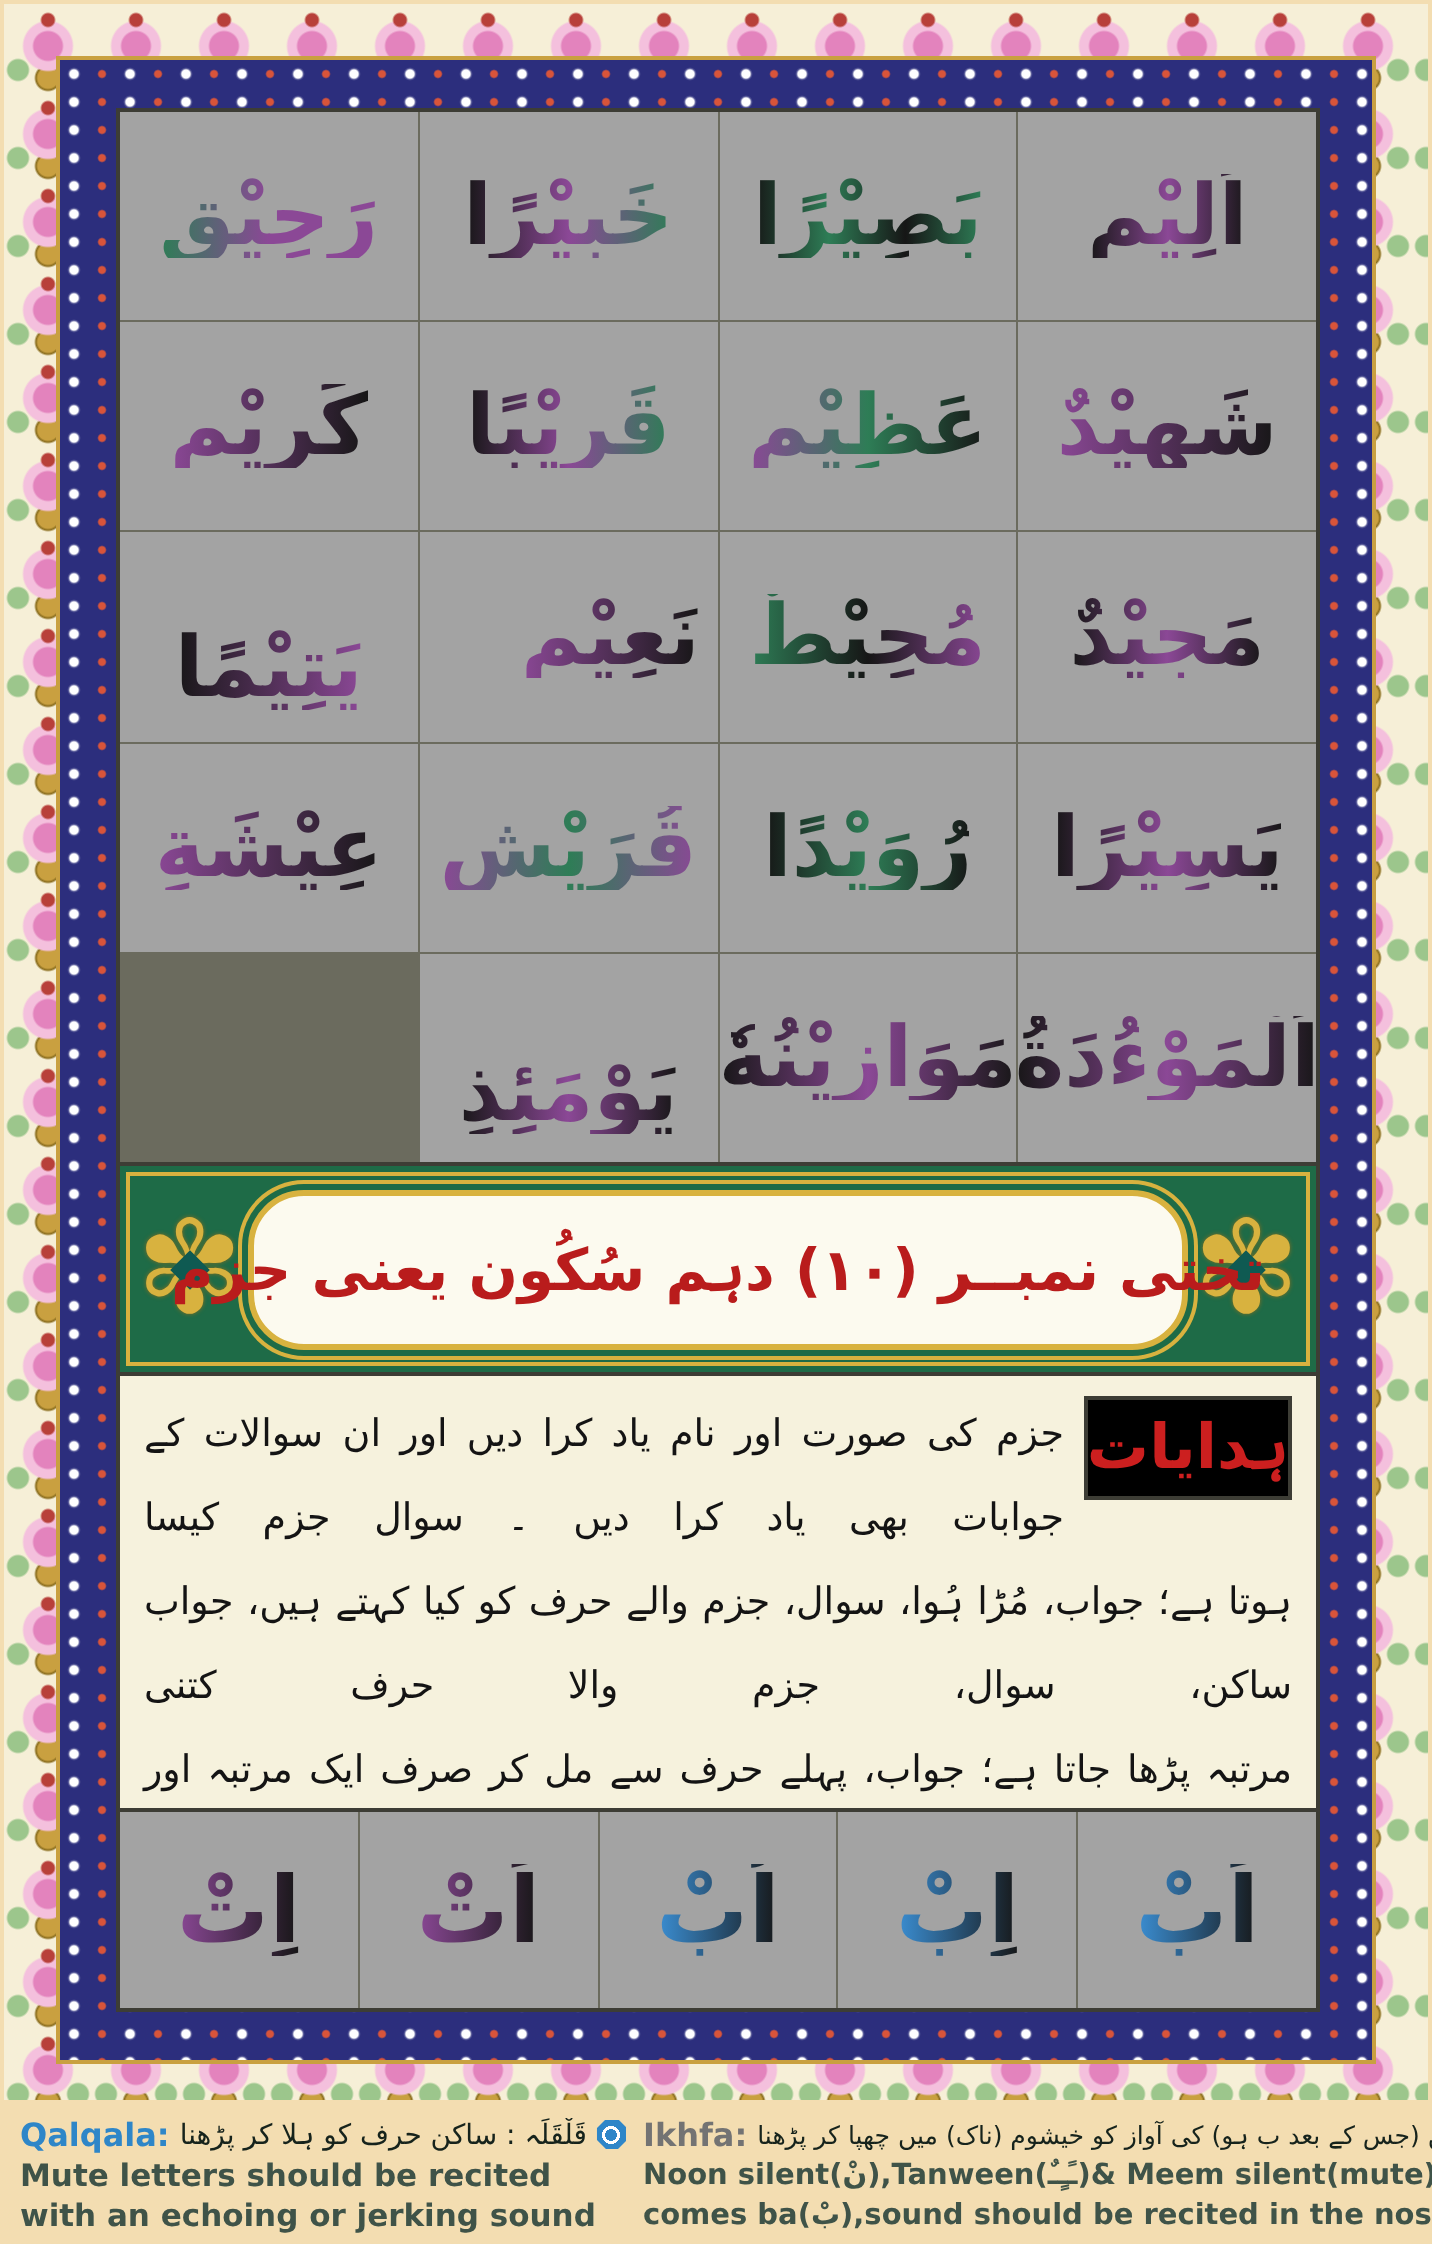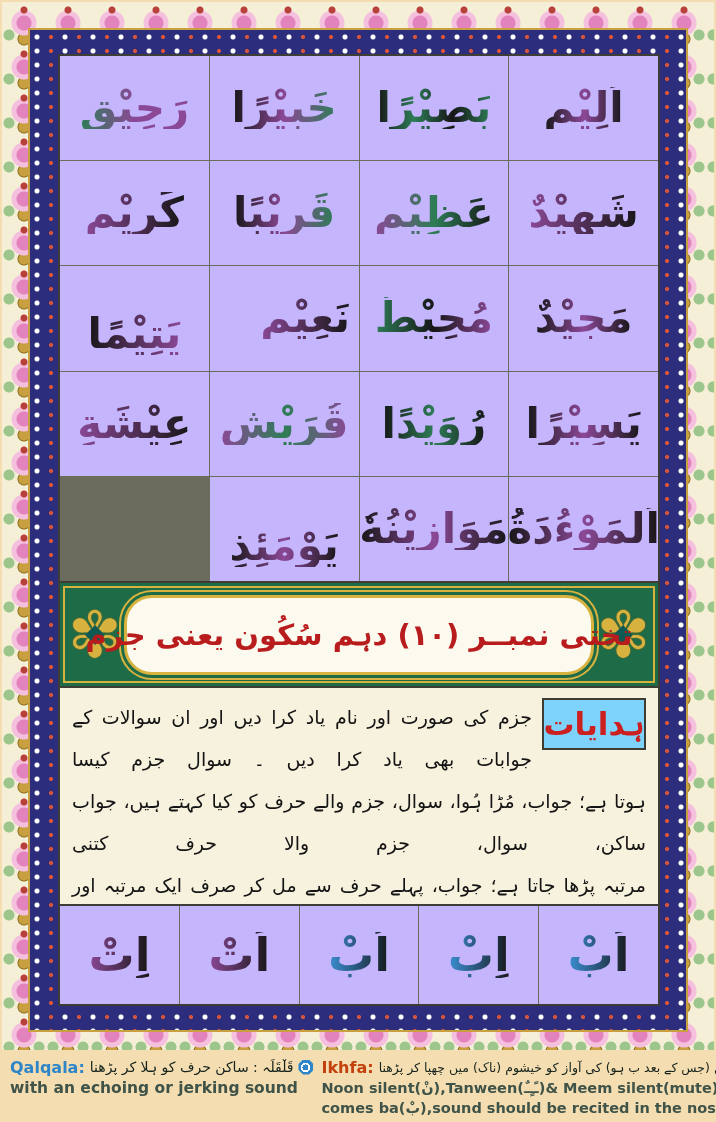--- a/index.html
+++ b/index.html
@@ -46,21 +46,21 @@
     grid-template-columns:repeat(4,1fr); grid-auto-rows:1fr;
     direction:rtl; gap:1px; background:#6b6b5e;
   }
   .grid-bottom {
     flex:1; display:grid;
     grid-template-columns:repeat(5,1fr);
     direction:rtl; gap:1px; background:#6b6b5e;
     border-top:2px solid #3d3d35;
   }
   .cell {
-    background:#c4b5fd; display:flex; align-items:center; justify-content:center;
+    background:#a3a3a3; display:flex; align-items:center; justify-content:center;
     overflow:hidden;
     text-align:center;
   }
   .word {
     font-family:"DejaVu Sans", sans-serif;
     font-weight:bold; font-size:42px; line-height:1; color:#161616;
     white-space:nowrap;
   }
   .grid-bottom .word { font-size:46px; }
 
@@ -98,40 +98,40 @@
 
   
   .hints {
     height:218px; border-top:2px solid #3d3d35;
     padding:8px 12px 4px 12px; direction:rtl;
     font-size:19px; color:#141414; line-height:42px;
     overflow:hidden;
   }
   .hints-heading {
     float:right; width:104px; height:52px; margin:2px 0 4px 10px;
-    border:2px solid #3d3d35; background:#7dd3fc;
+    border:2px solid #3d3d35; background:#000000;
     color:#cc1f1f; font-size:31px; font-weight:bold;
     display:flex; align-items:center; justify-content:center;
   }
   .hline { text-align:justify; text-align-last:justify; white-space:normal; }
 
   
   .footer {
     position:absolute; left:0; top:1054px; width:628px; height:68px;
     display:flex; gap:8px; padding:2px 6px 0 10px;
   }
   .f-block { display:flex; flex-direction:column; }
   .f-left  { width:322px; }
   .f-right { flex:1; }
   .f-head {
     display:flex; align-items:center; gap:5px; height:22px;
   }
   .f-label { font-weight:bold; font-size:16px; white-space:nowrap; }
   .f-left  .f-label { color:#2e86c8; }
-  .f-right .f-label { color:#c2410c;text-align:center; }
+  .f-right .f-label { color:#737373;text-align:center; }
   .f-urdu { direction:rtl; font-size:14px; color:#16231c; white-space:nowrap; overflow:hidden; flex:1; }
   .f-right .f-urdu { font-size:12.5px; }
   .oct {
     width:15px; height:15px; flex:0 0 15px;
     clip-path:polygon(30% 0,70% 0,100% 30%,100% 70%,70% 100%,30% 100%,0 70%,0 30%);
   }
   .f-left  .oct { background:radial-gradient(circle,#2e86c8 0 3px,#ffffff 3px 4.5px,#2e86c8 4.5px); }
   .f-eng {
     font-weight:bold; color:#3f5348; font-size:15.5px; line-height:20px;
     white-space:nowrap;
@@ -244,20 +244,21 @@
 
 <div class="footer">
 
   <div class="f-block f-left">
     <div class="f-head">
       <span class="f-label">Qalqala:</span>
       <span class="f-urdu">قَلْقَلَہ : ساکن حرف کو ہلا کر پڑھنا</span>
       <span class="oct"></span>
     </div>
     <div id="qalqala-eng">
+        <div class="f-eng">Mute letters should be recited</div>
         <div class="f-eng">with an echoing or jerking sound</div>
       </div>
   </div>
 
   <div class="f-block f-right">
     <div class="f-head">
       <span class="f-label">Ikhfa:</span>
       <span class="f-urdu">اِخْفَا : نُون ساکن وتنوین اور میم ساکن (جس کے بعد ب ہو) کی آواز کو خیشوم (ناک) میں چھپا کر پڑھنا</span>
 
     </div>

